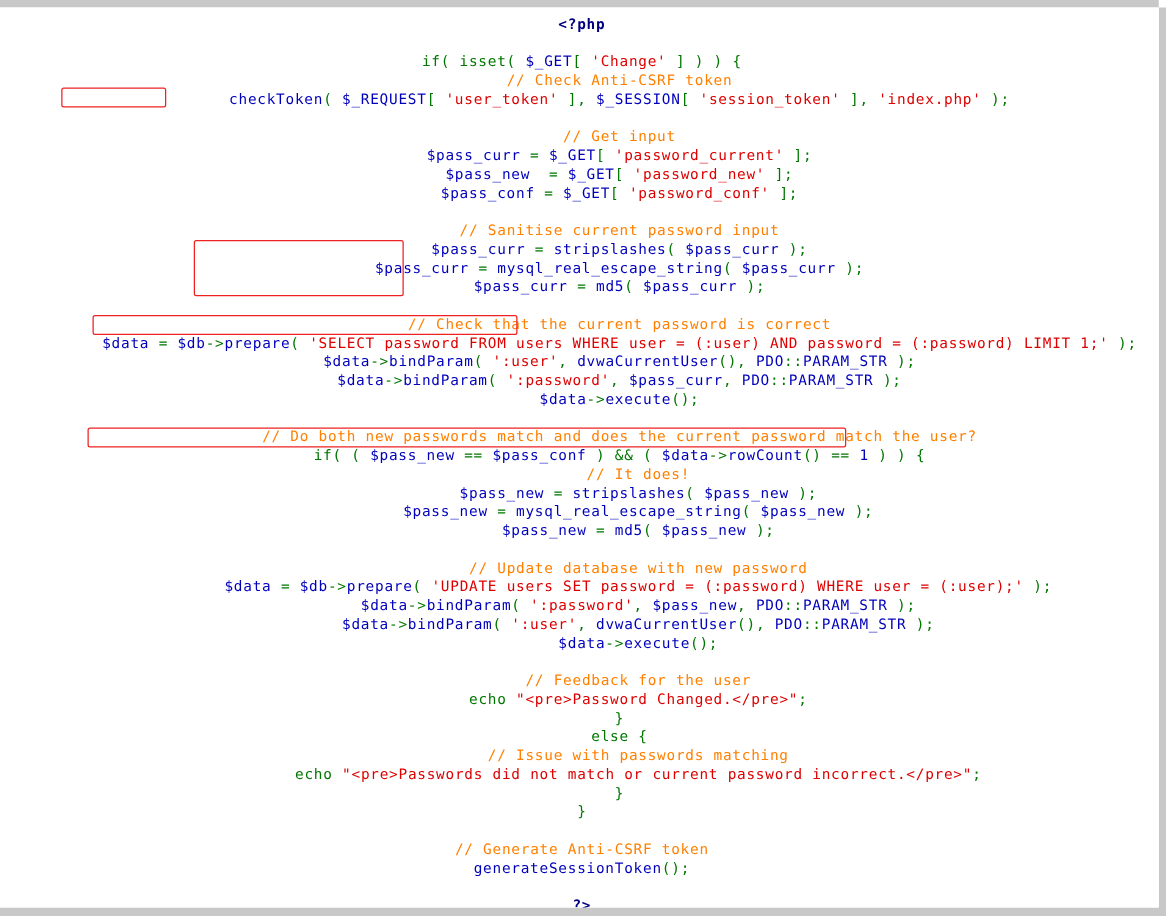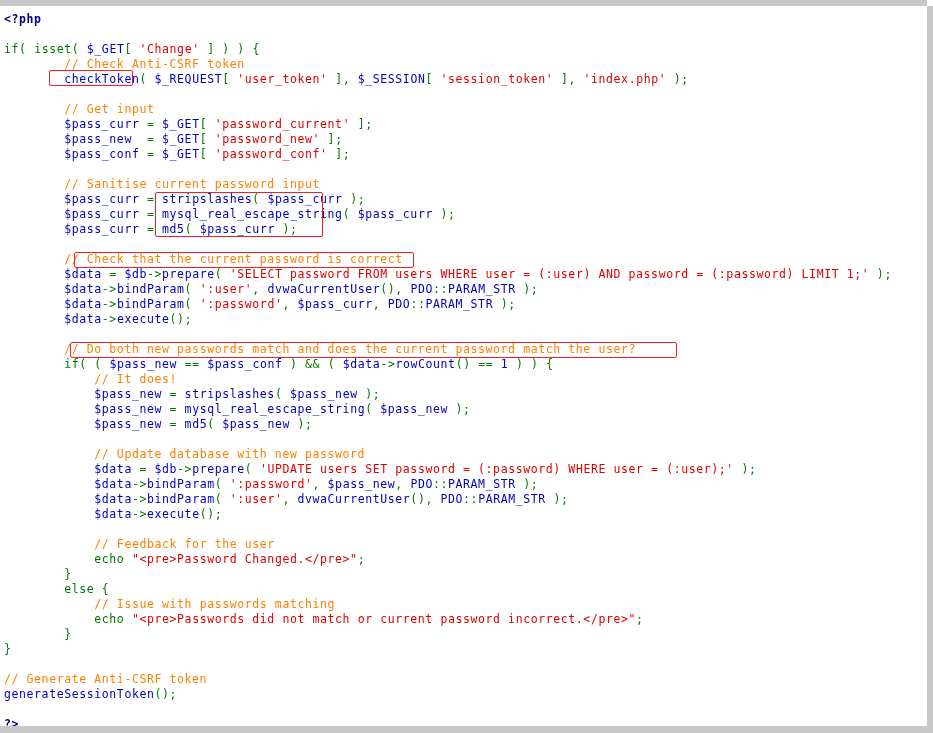--- a/index.html
+++ b/index.html
@@ -19,20 +19,21 @@
   #viewport {
     position: relative;
     width: 933px;
     height: 733px;
     box-sizing: border-box;
     background: #ffffff;
     border-top: 6px solid #c8c8c8;
     border-bottom: 7px solid #c8c8c8;
     border-right: 6px solid #c8c8c8;
     border-left: 0;
+    text-align: center;
   }
   #viewport::after {
     content: "";
     position: absolute;
     top: -6px; right: -6px;
     width: 6px; height: 6px;
     background: #ffffff;
   }
 
   #code-pane {

